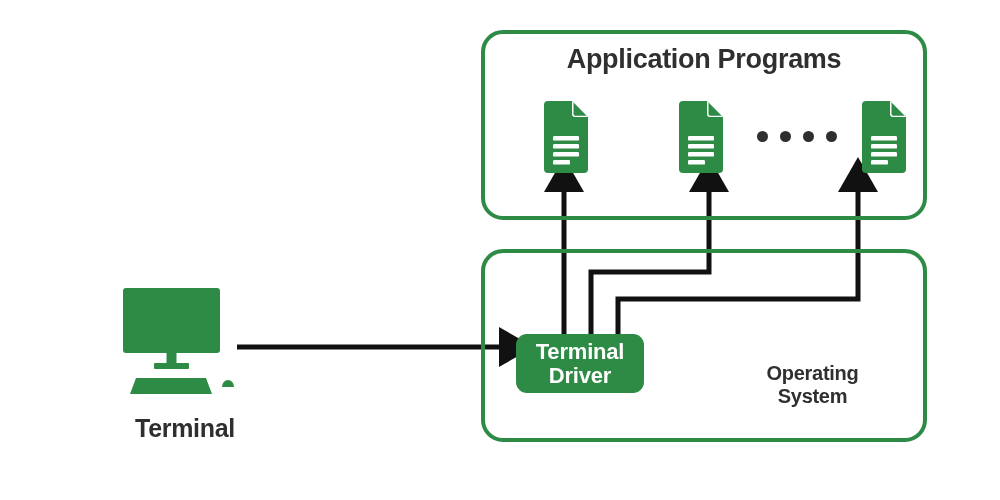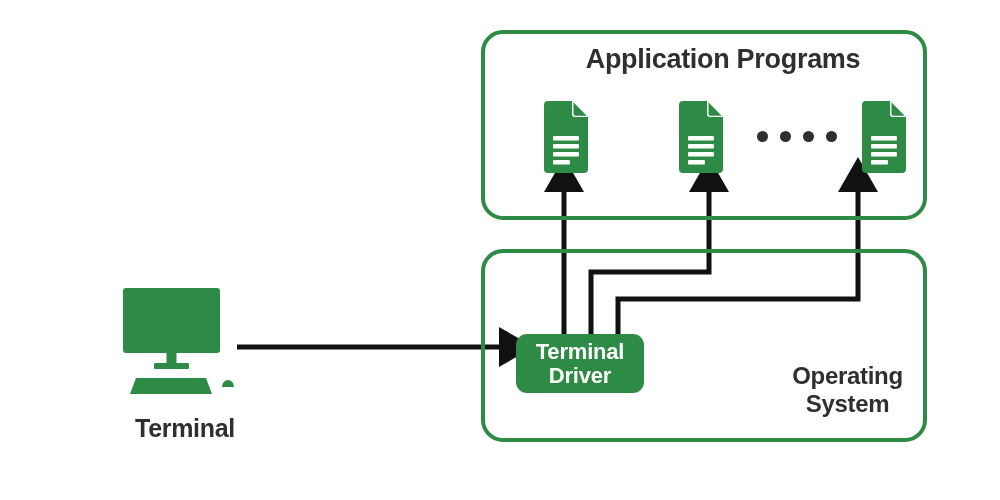--- a/index.html
+++ b/index.html
@@ -30,29 +30,28 @@
   #operating-system-box { left: 481px; top: 249px; width: 446px; height: 193px; }
 
   
   .box-title {
     color: #2f2f2f;
     font-weight: bold;
     letter-spacing: -0.3px;
     text-align: center;
     white-space: pre;
     line-height: 1.16;
-    padding-left: 19px;
   }
   #app-programs-title {
     left: 481px; top: 44px; width: 446px;
     font-size: 27px;
   }
   #operating-system-title {
-    left: 716px; top: 362px; width: 225px;
-    font-size: 24px;
+    left: 700px; top: 362px; width: 225px;
+    font-size: 20px;
   }
   #terminal-label {
     left: 60px; top: 414px; width: 250px;
     font-size: 25px;
     color: #2f2f2f;
     font-weight: bold;
     text-align: center;
     letter-spacing: -0.3px;
   }
 

